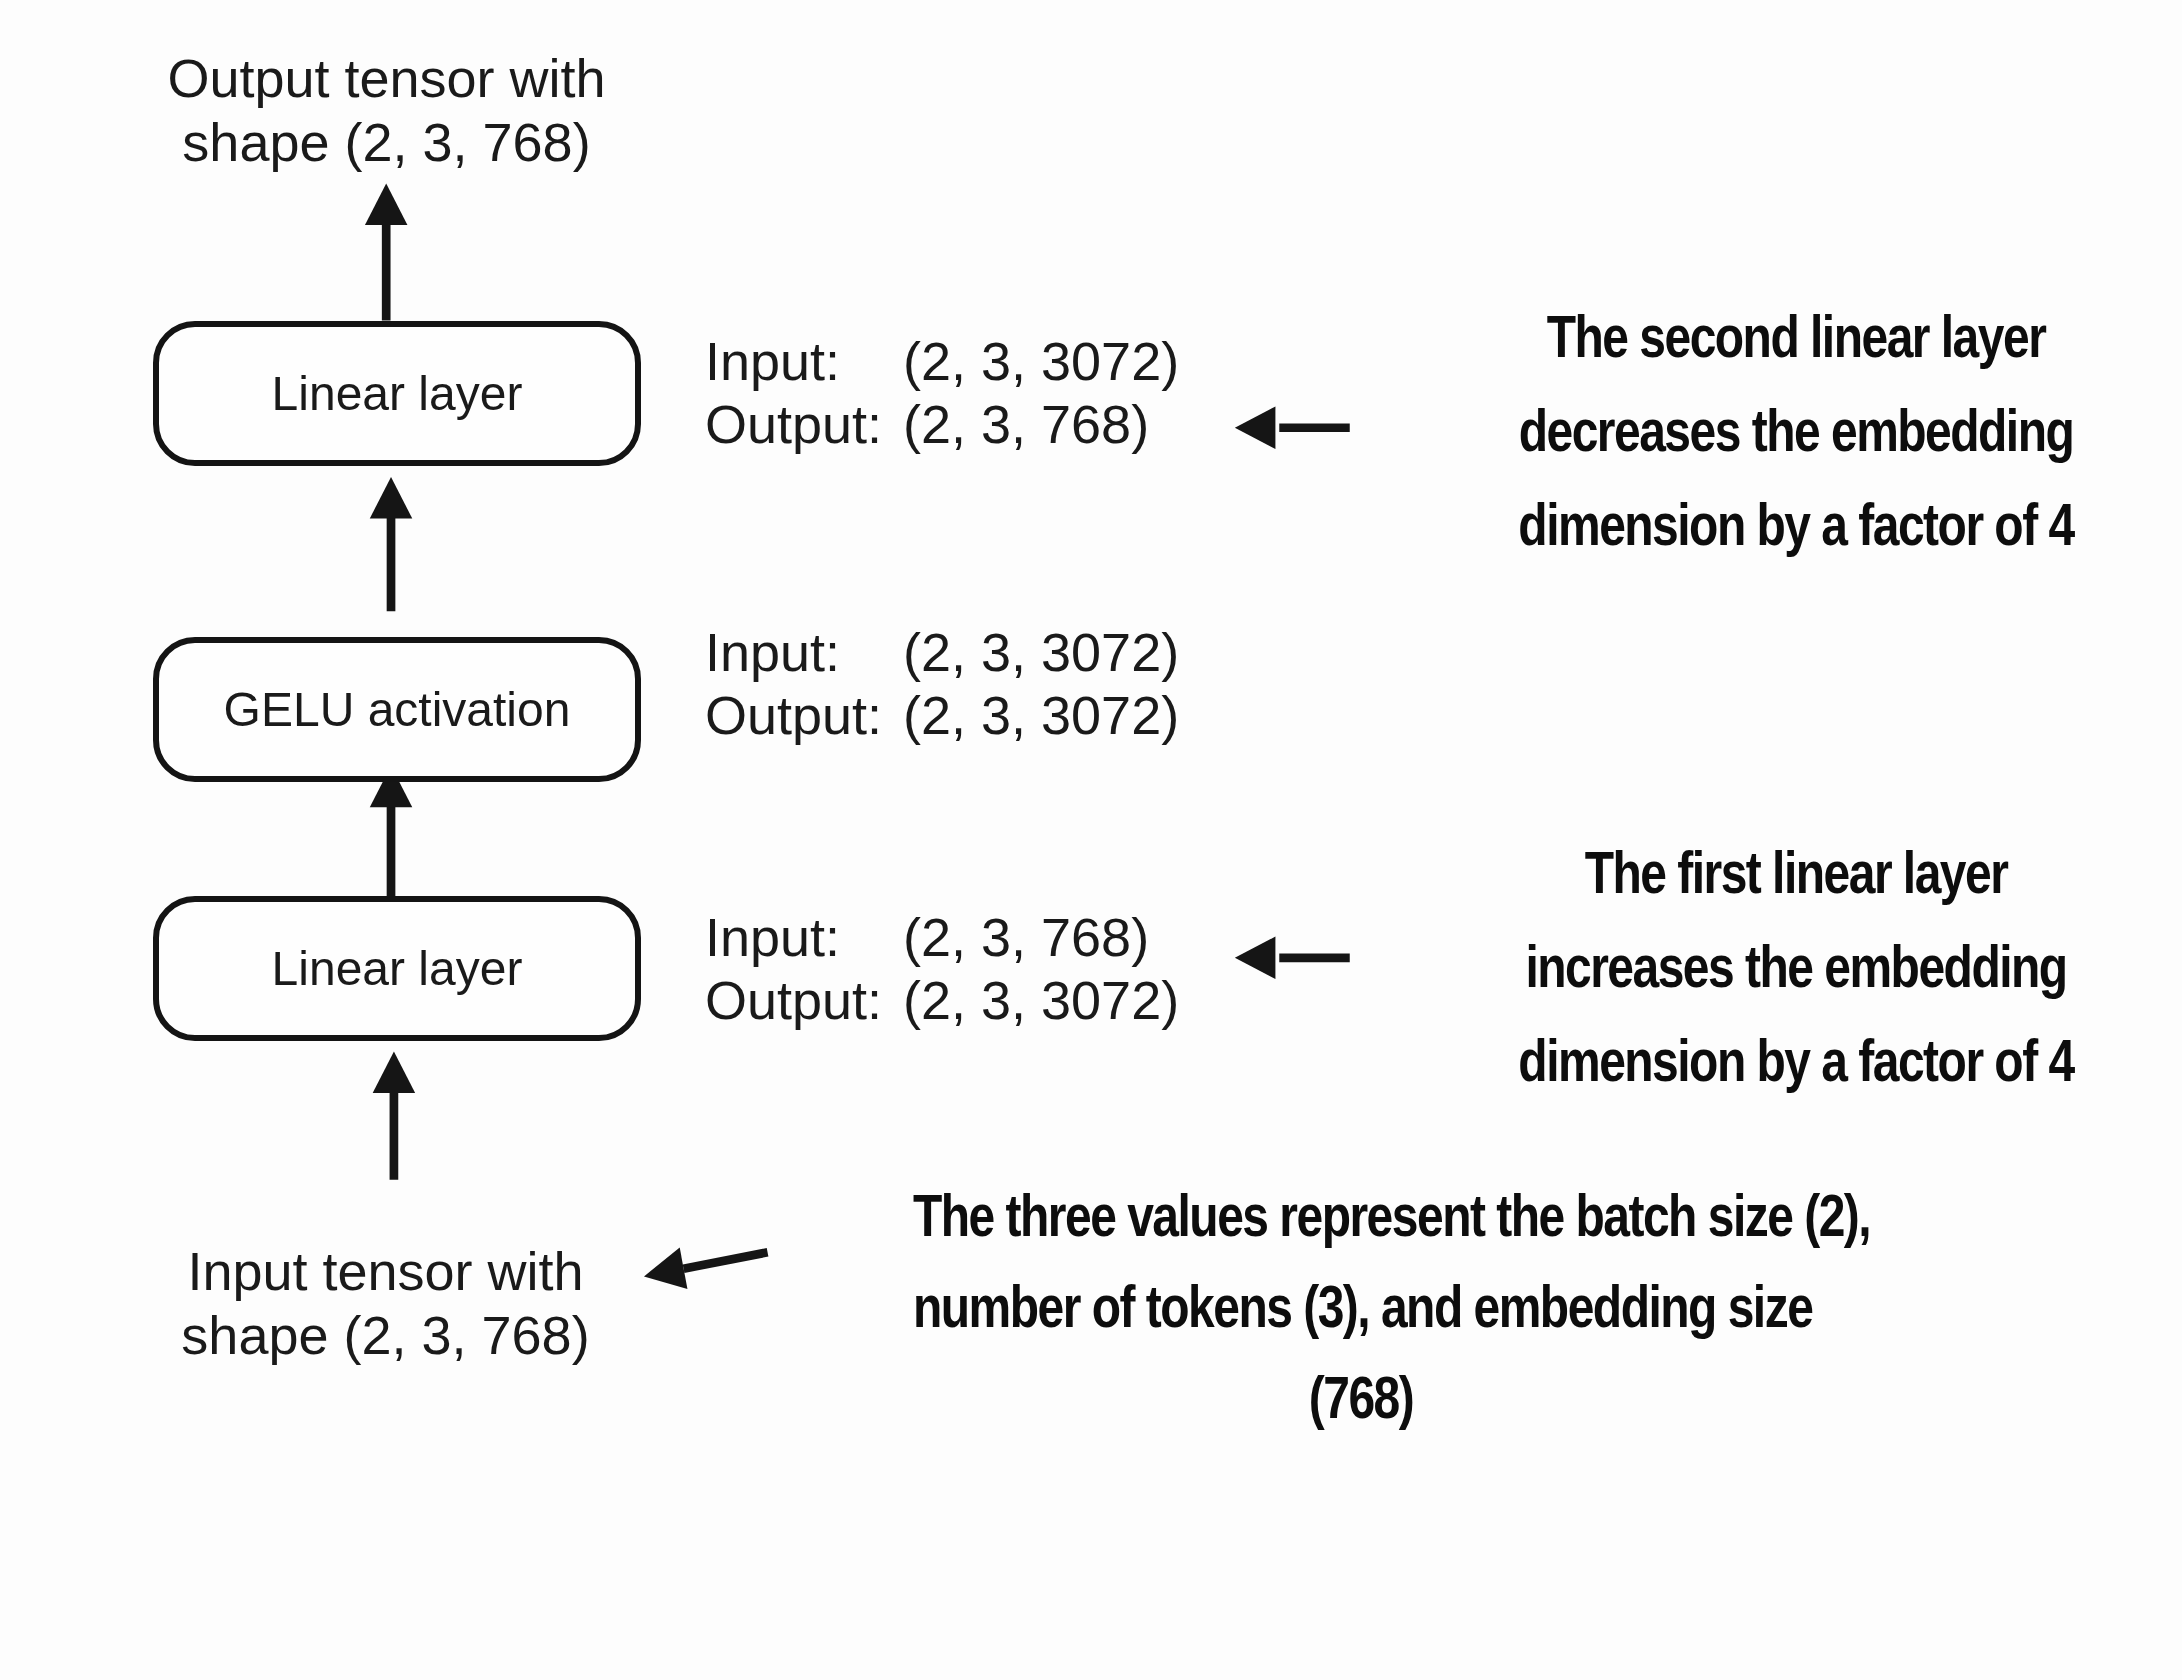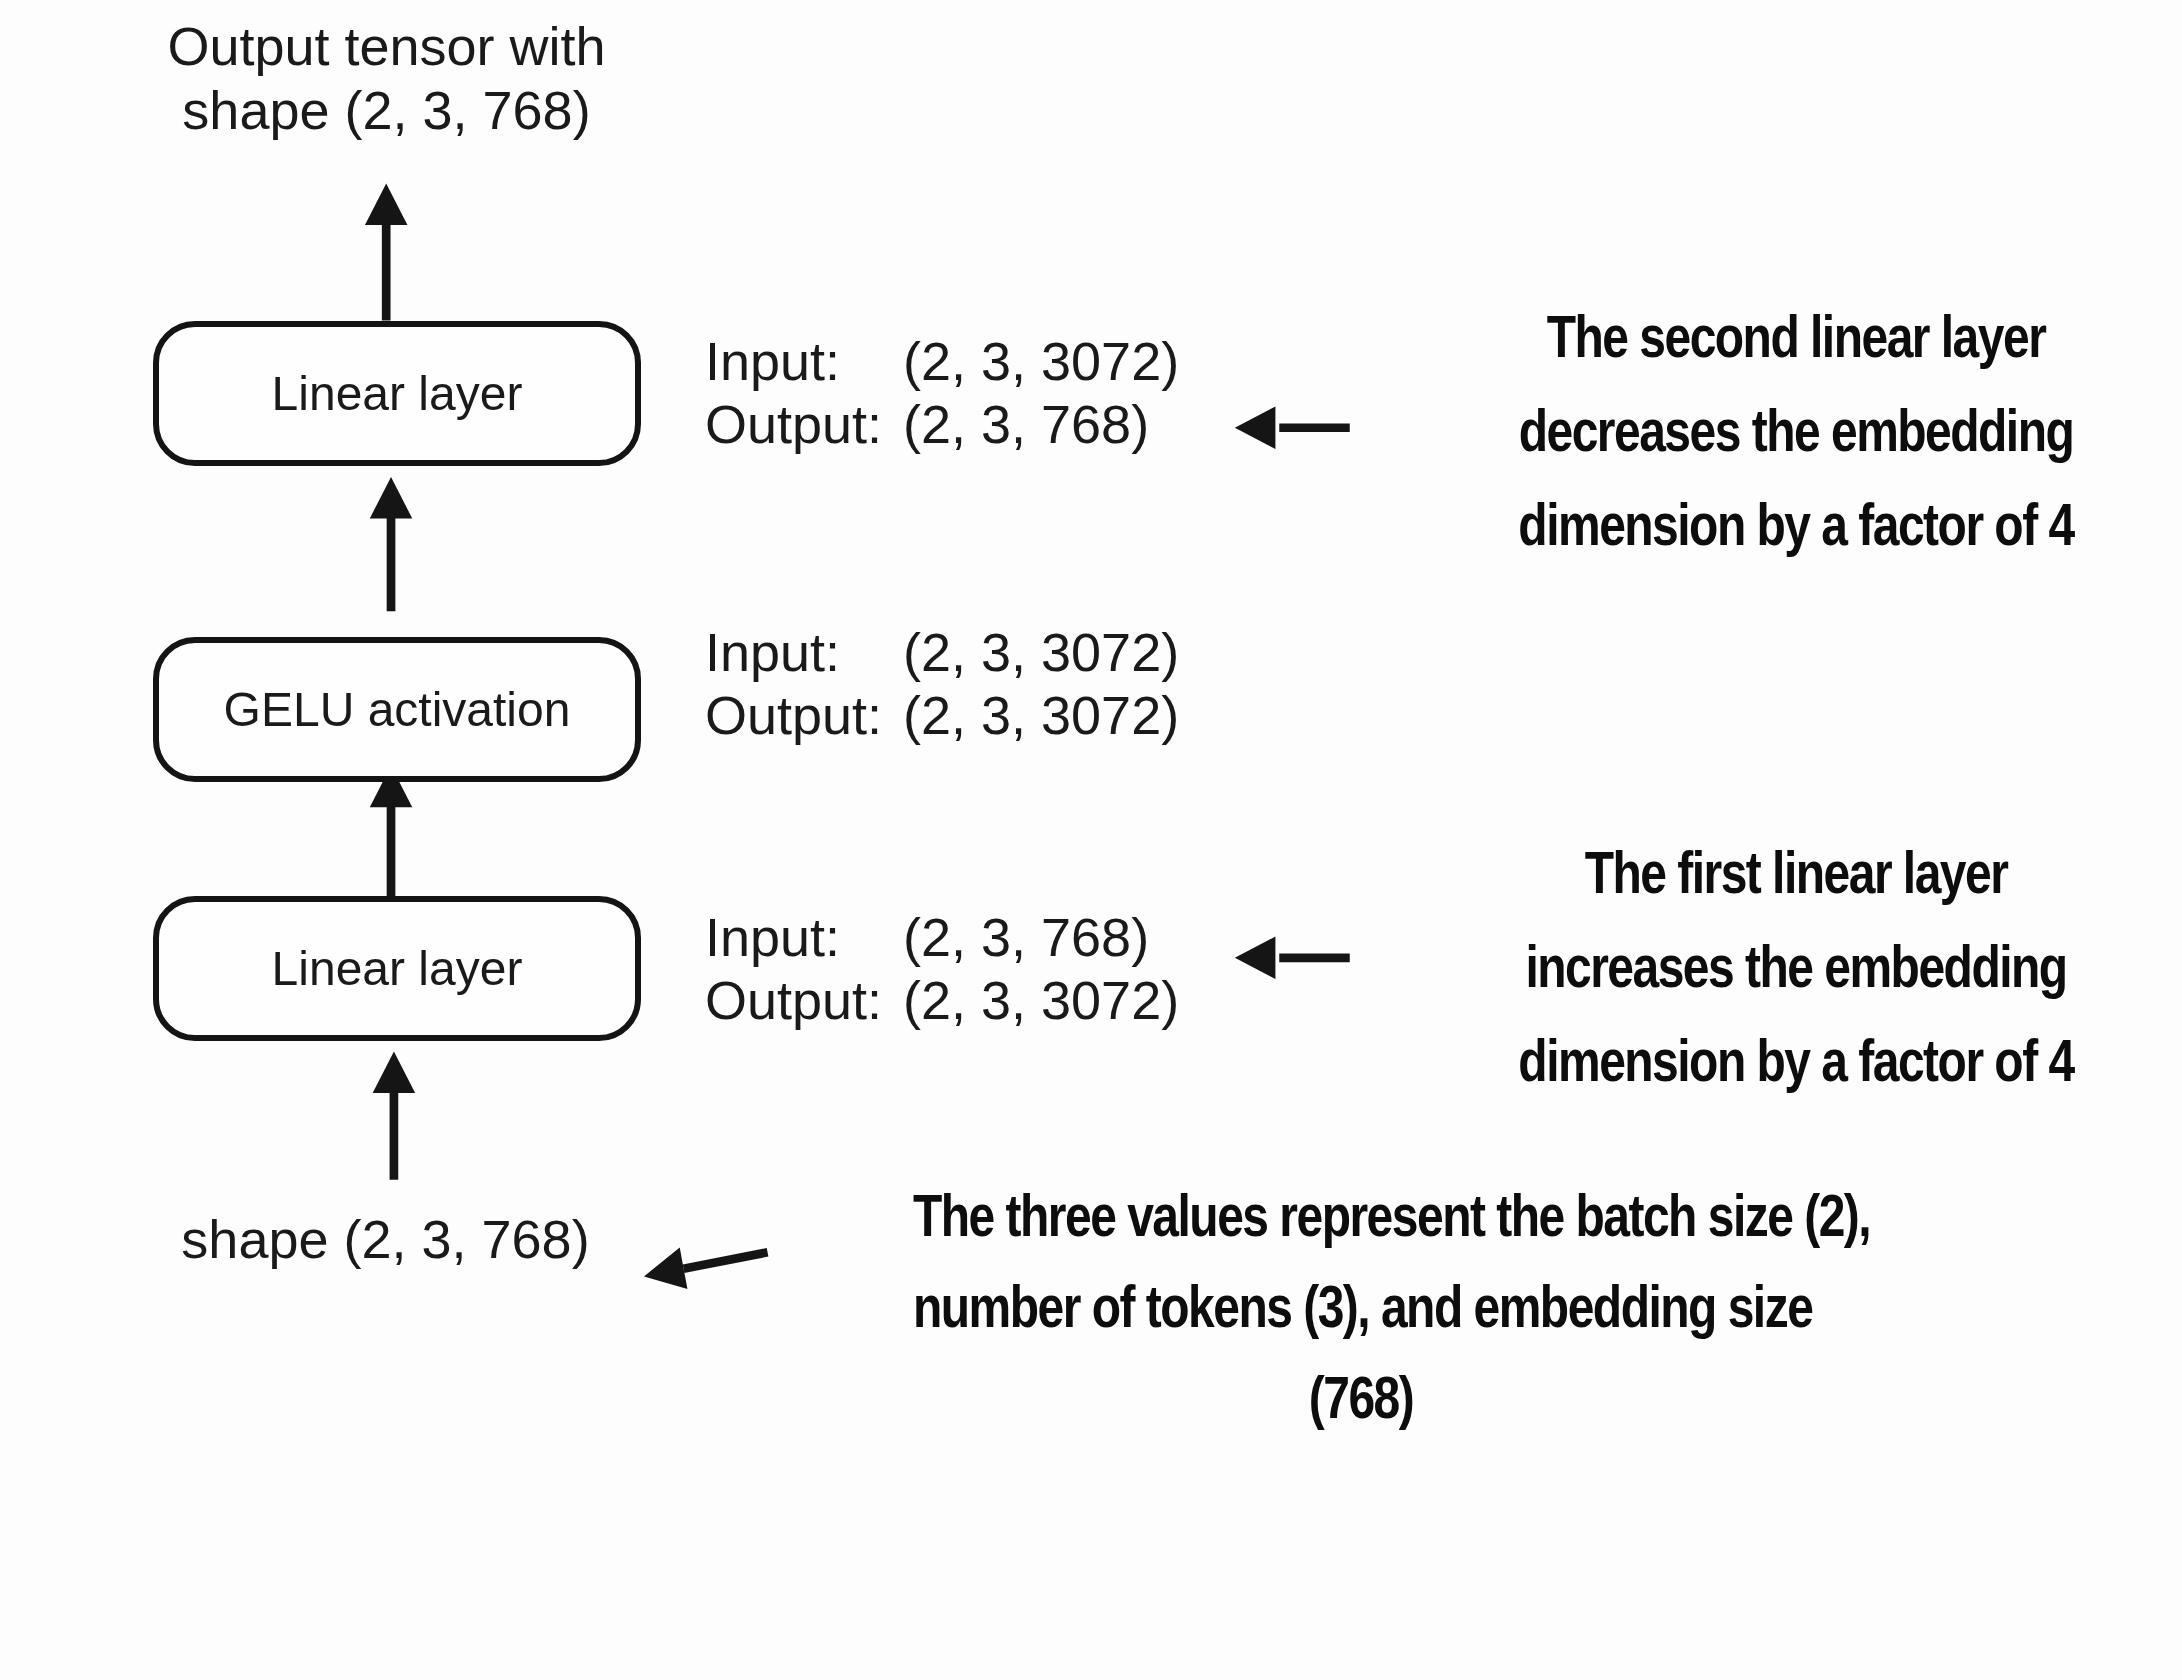--- a/index.html
+++ b/index.html
@@ -9,21 +9,21 @@
     font-family: "Liberation Sans", sans-serif;
   }
   .canvas {
     position: relative;
     width: 2182px;
     height: 1680px;
     background: #fdfdfd;
     overflow: hidden;
     color: #141414;
   }
-  .abs { position: absolute; }
+  .abs { position: absolute; margin-top: 32px; }
   .arrows-layer {
     position: absolute;
     left: 0; top: 0;
     width: 2182px; height: 1680px;
     pointer-events: none;
   }
   .node-box {
     position: absolute;
     left: 153px;
     width: 488px;
@@ -147,20 +147,21 @@
     <span>Output:</span>
     <span>(2, 3, 3072)</span>
   </div>
   <div class="bold-note" style="left:1429px; top:826px; width:734px;">
     <div>The first linear layer</div>
     <div>increases the embedding</div>
     <div>dimension by a factor of 4</div>
   </div>
 
   <div class="abs tensor-label" style="left:154px; top:1207px; width:463px;">
+    <div>Input tensor with</div>
     <div>shape (2, 3, 768)</div>
   </div>
 
   <div class="bold-note" style="left:801px; top:1170px; width:1120px; line-height:91px;">
     <div>The three values represent the batch size (2),</div>
     <div>number of tokens (3), and embedding size</div>
     <div>(768)</div>
   </div>
 
   <div class="caption">

